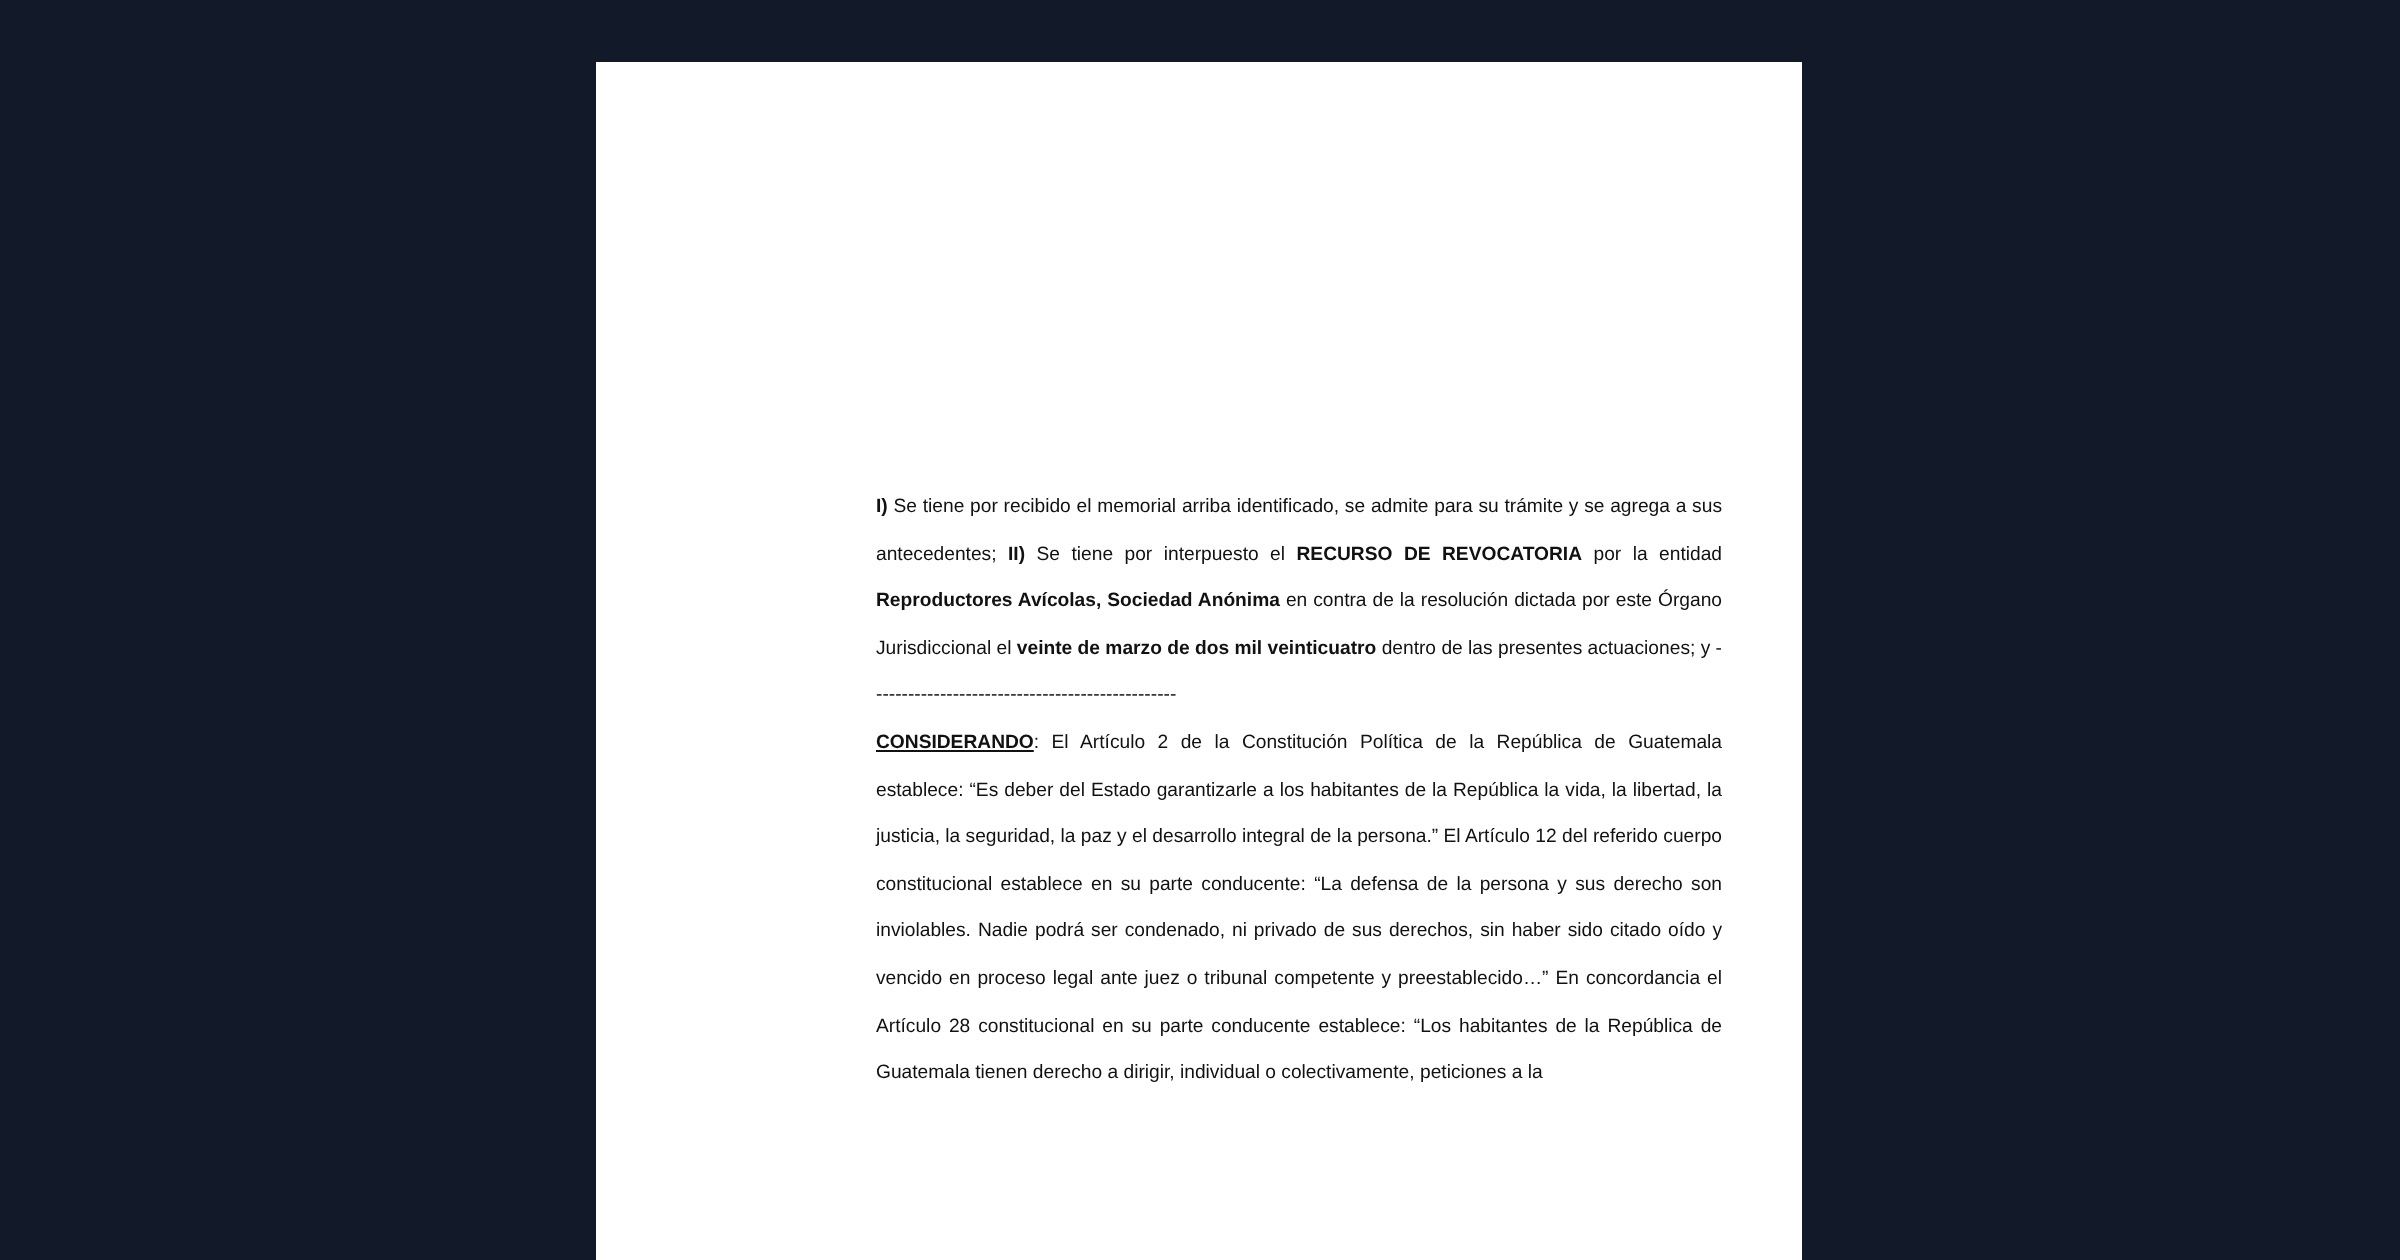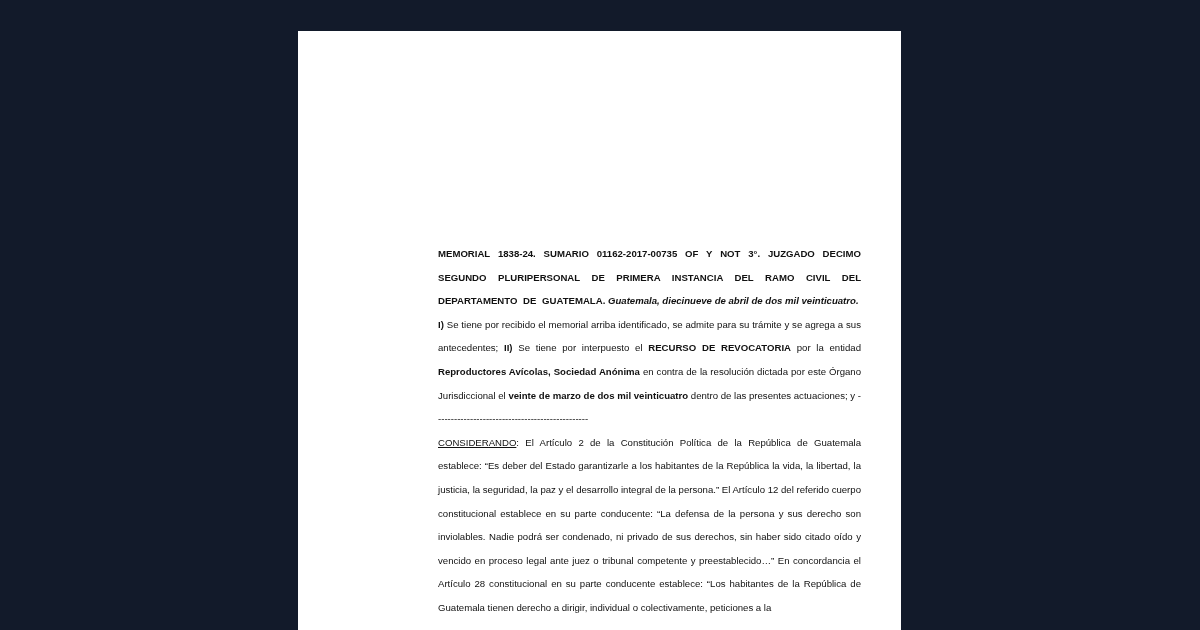--- a/index.html
+++ b/index.html
@@ -20,28 +20,24 @@
     left: 140px; top: 211px;
     width: 423px;
     color: #111;
     font-size: 9.6px;
     line-height: 23.6px;
     text-align: justify;
   }
   .content p { margin: 0; }
   .b { font-weight: bold; }
   .bi { font-weight: bold; font-style: italic; }
-  .u { text-decoration: underline; font-weight: normal; }
+  .u { text-decoration: underline; font-weight: bold; }
   .heading { font-weight: bold; word-spacing: 3px; }
 </style>
 </head>
 <body>
 
 <div class="page">
   <div class="content">
-    <p>
-      <span class="heading">MEMORIAL 1838-24. SUMARIO 01162-2017-00735 OF Y NOT 3°. JUZGADO DECIMO SEGUNDO PLURIPERSONAL DE PRIMERA INSTANCIA DEL RAMO CIVIL DEL DEPARTAMENTO DE GUATEMALA.</span>
-      <span class="bi">Guatemala, diecinueve de abril de dos mil veinticuatro.</span>
-    </p>
     <p><span class="b">I)</span><span> Se tiene por recibido el memorial arriba identificado, se admite para su trámite y se agrega a sus antecedentes; </span><span class="b">II)</span><span> Se tiene por interpuesto el </span><span class="b">RECURSO DE REVOCATORIA</span><span> por la entidad </span><span class="b">Reproductores Avícolas, Sociedad Anónima</span><span> en contra de la resolución dictada por este Órgano Jurisdiccional el </span><span class="b">veinte de marzo de dos mil veinticuatro</span><span> dentro de las presentes actuaciones; y ------------------------------------------------</span></p>
     <p><span class="u">CONSIDERANDO</span><span>: El Artículo 2 de la Constitución Política de la República de Guatemala establece: “Es deber del Estado garantizarle a los habitantes de la República la vida, la libertad, la justicia, la seguridad, la paz y el desarrollo integral de la persona.” El Artículo 12 del referido cuerpo constitucional establece en su parte conducente: “La defensa de la persona y sus derecho son inviolables. Nadie podrá ser condenado, ni privado de sus derechos, sin haber sido citado oído y vencido en proceso legal ante juez o tribunal competente y preestablecido…” En concordancia el Artículo 28 constitucional en su parte conducente establece: “Los habitantes de la República de Guatemala tienen derecho a dirigir, individual o colectivamente, peticiones a la</span></p>
   </div>
 </div>
 
 </body></html>

